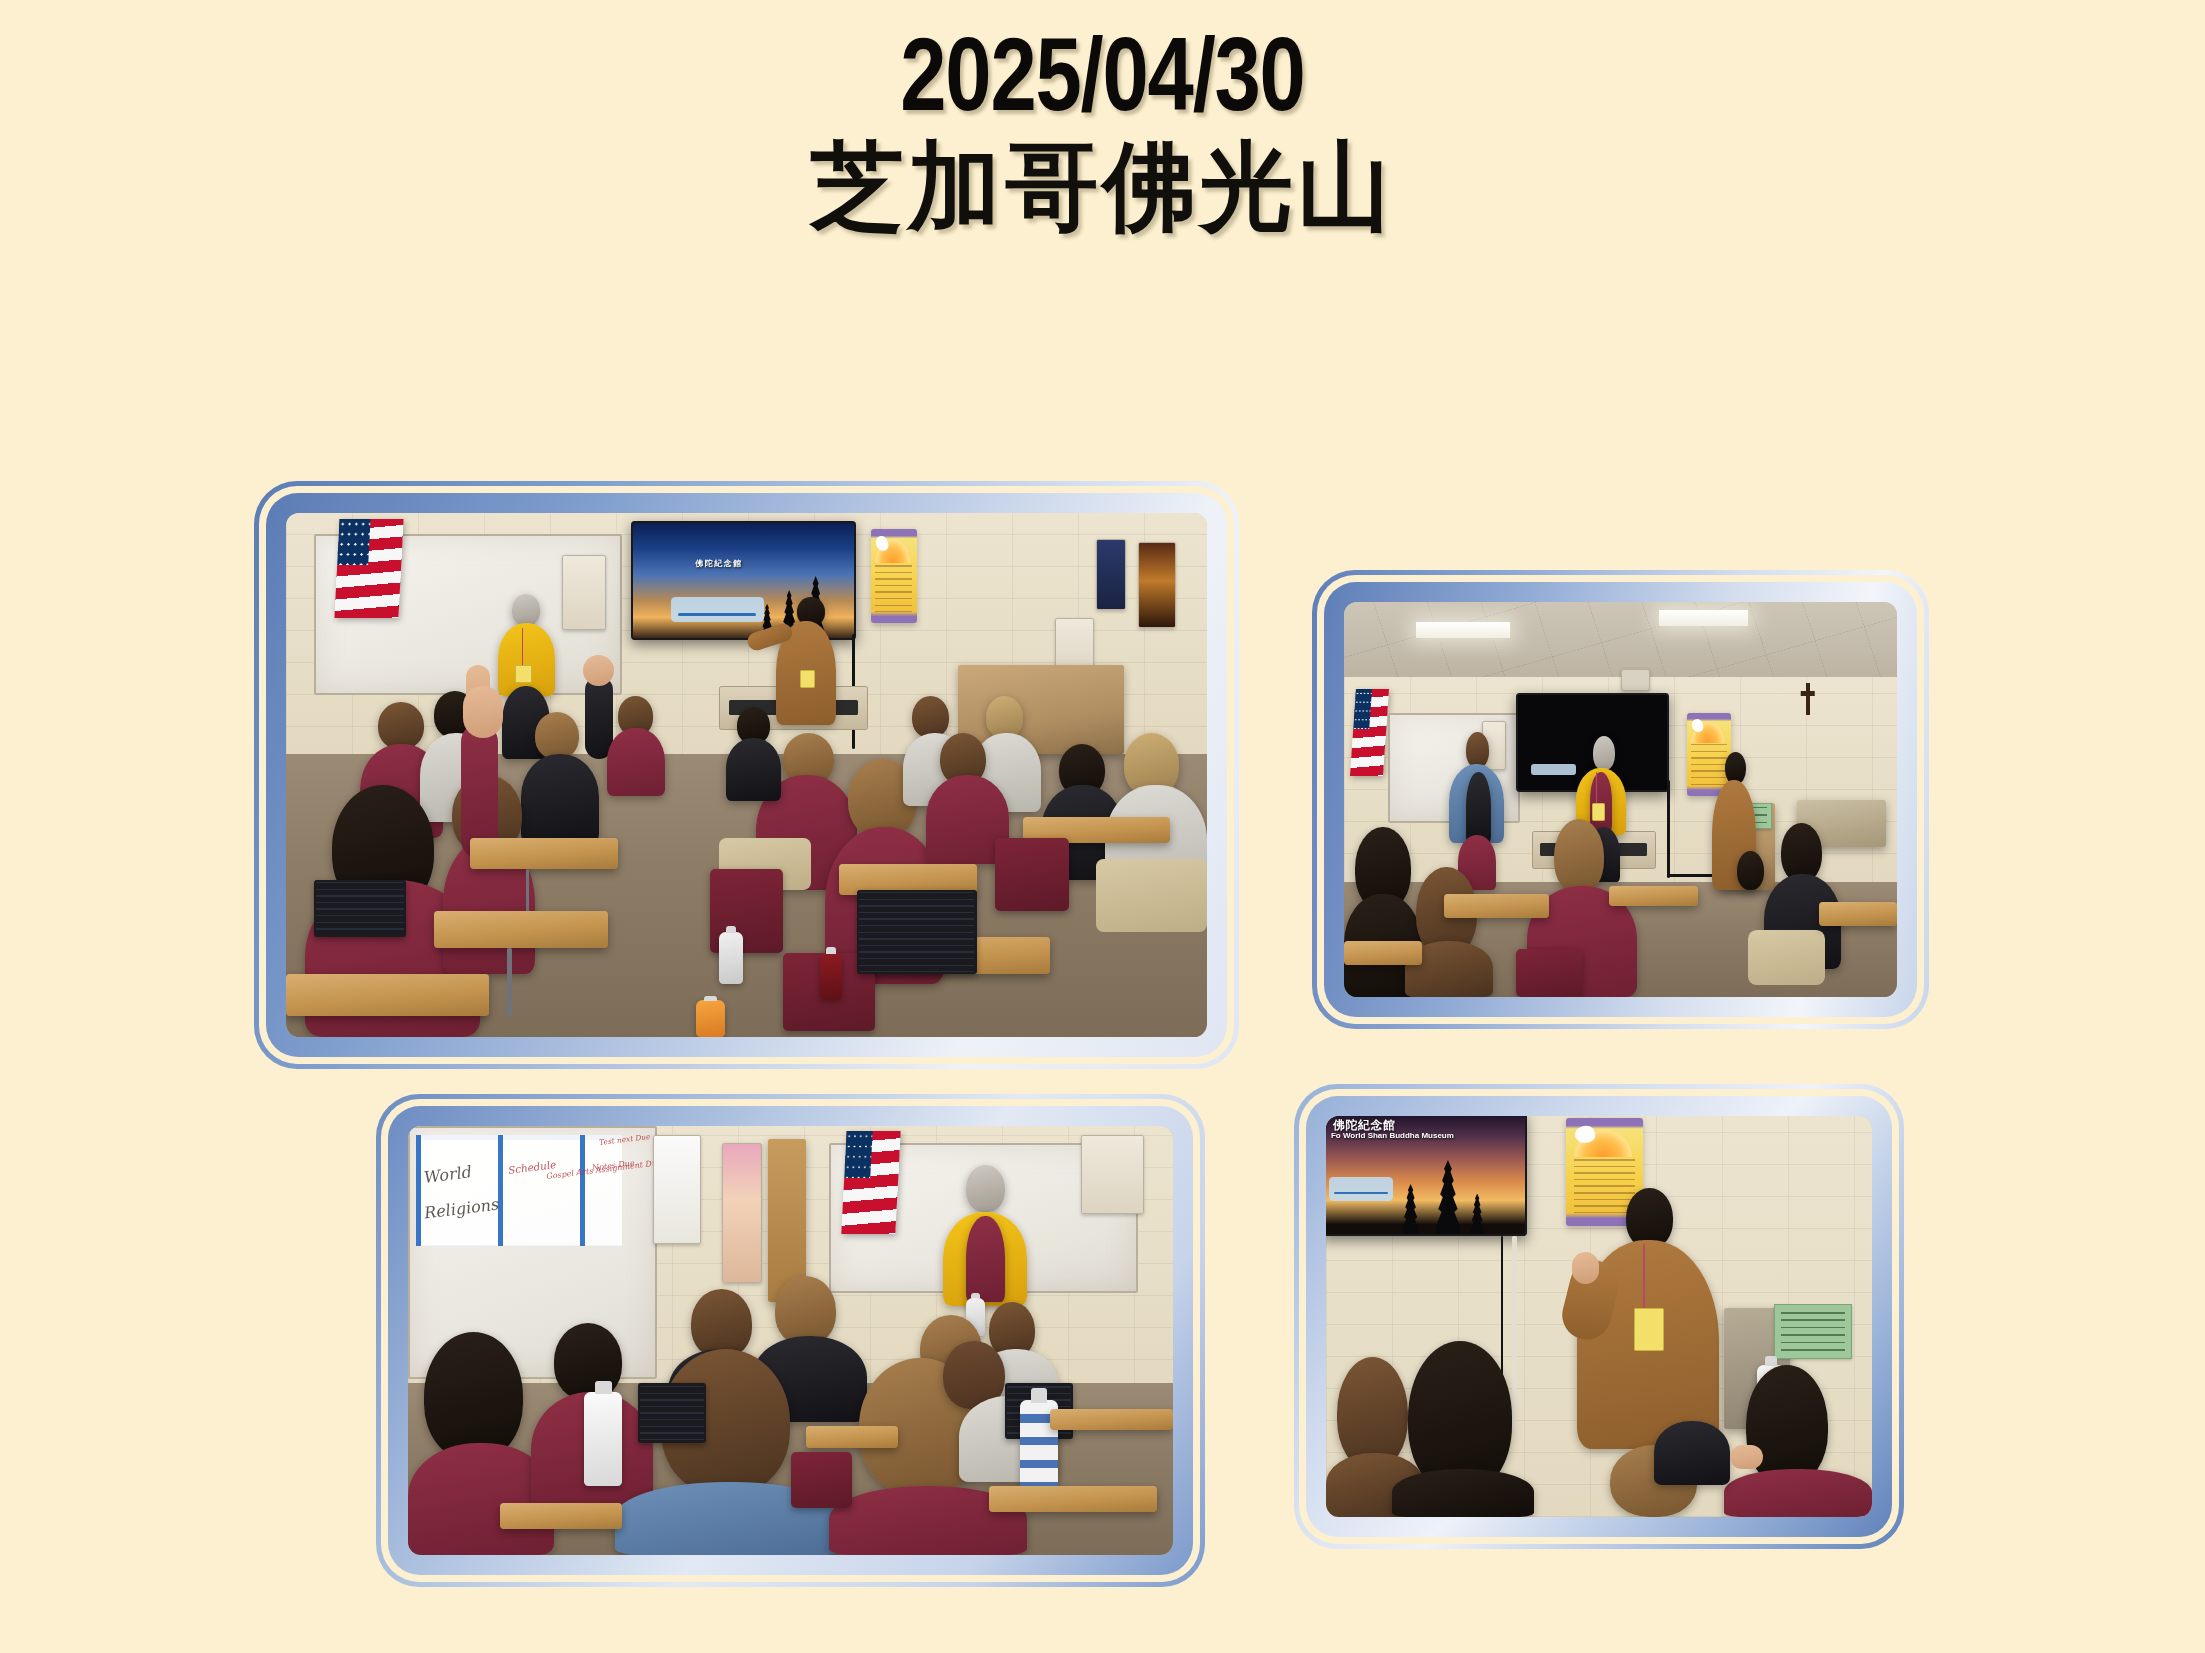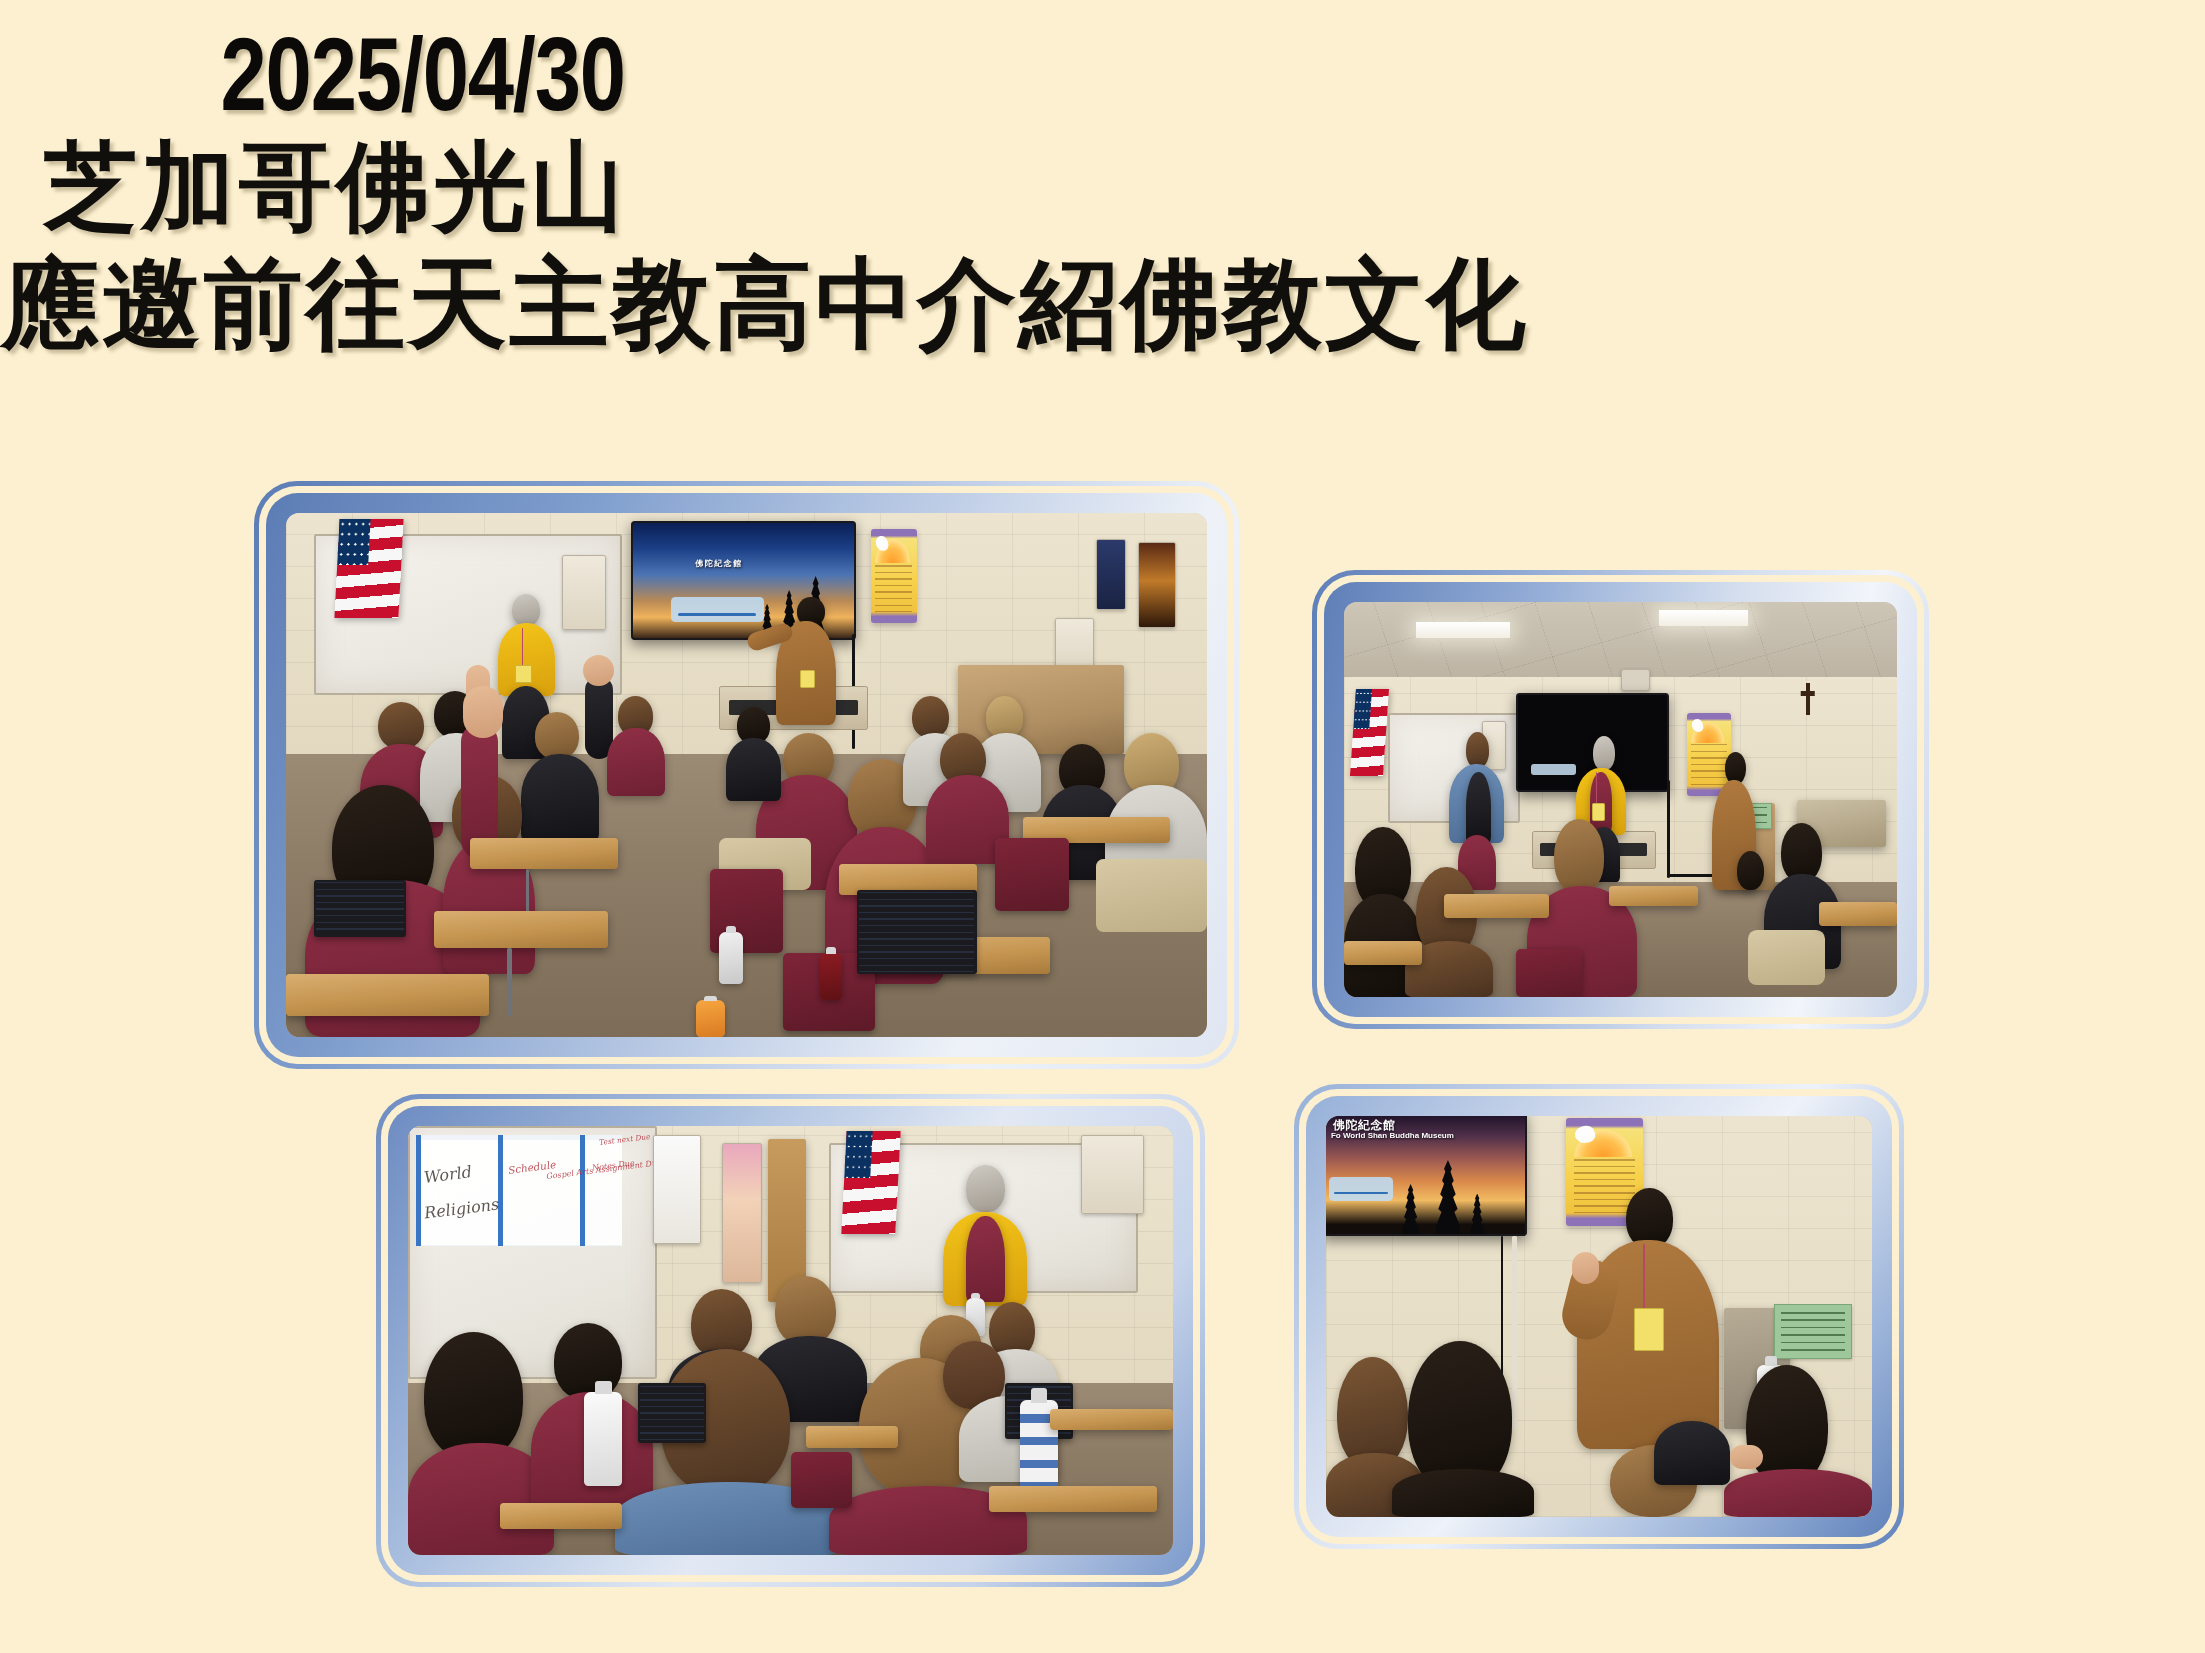--- a/index.html
+++ b/index.html
@@ -15,20 +15,21 @@
     overflow: hidden;
     position: relative;
   }
 
   
   .title-block {
     position: absolute;
     left: 0;
     top: 0;
     width: 2205px;
+    text-align: center;
     padding-top: 20.6px;
     box-sizing: border-box;
   }
   .title-date {
     font-family: "Liberation Sans Narrow", "Liberation Sans", sans-serif;
     font-weight: 900;
     font-size: 104px;
     line-height: 1.02;
     letter-spacing: -1.5px;
     color: #0b0a08;
@@ -292,21 +293,20 @@
       repeating-linear-gradient(90deg, #2f6fc4 0 5.1px, rgba(255,255,255,.93) 5.1px 82px),
       repeating-linear-gradient(180deg, #2f6fc4 0 5.1px, rgba(255,255,255,.93) 5.1px 110px);
   }
 </style>
 </head>
 <body>
 
 <div class="title-block">
   <div class="title-date">2025/04/30</div>
   <div class="title-line title-line-1">芝加哥佛光山</div>
-  <div class="title-line title-line-2">應邀前往天主教高中介紹佛教文化</div>
 </div>
 
 <div class="photo-frame grad-a" style="left:254px; top:481px; width:985px; height:588px;">
   <div class="frame-gap">
     <div class="frame-inner grad-a">
       <div class="photo-canvas">
         <div class="scene">
 
           <div class="wall-block" style="top:0; height:47%;"></div>
           <div class="floor" style="height:54%;"></div>

